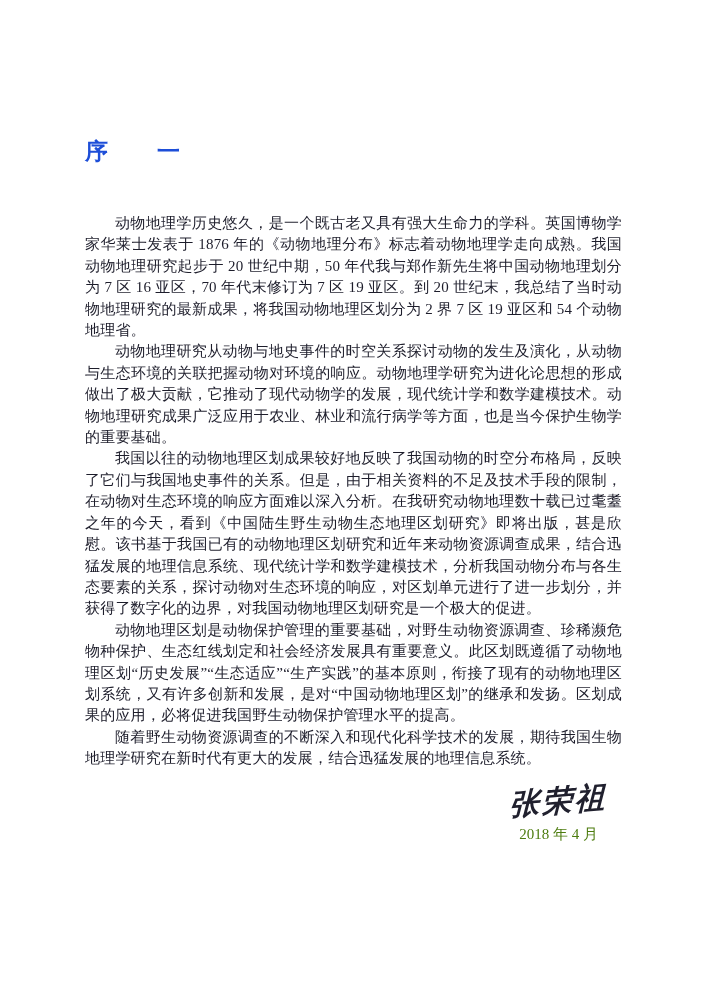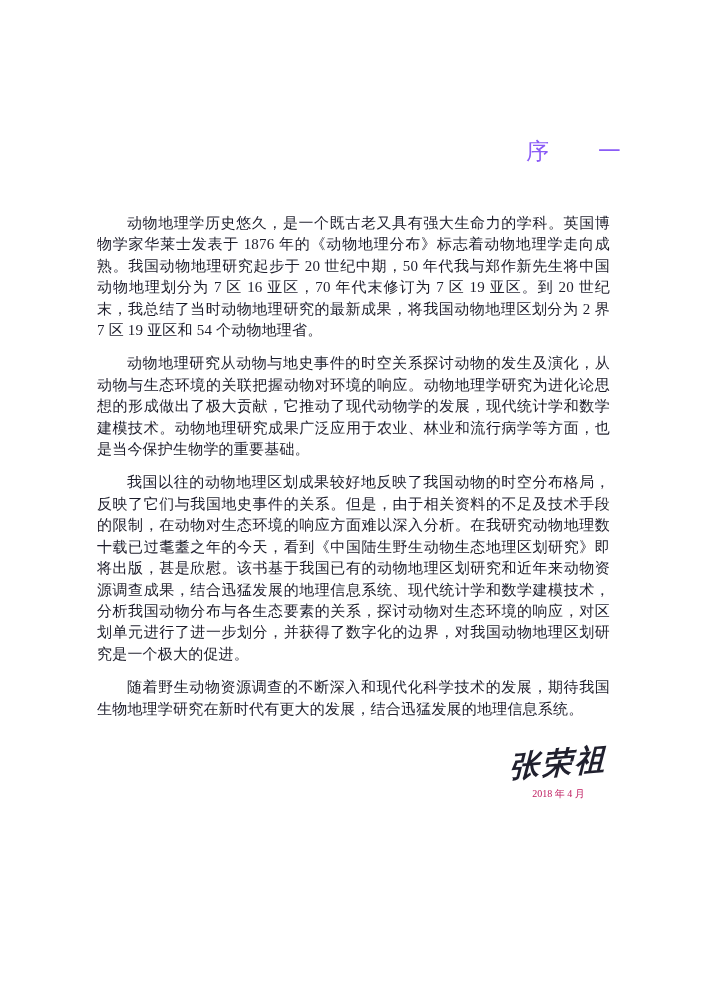--- a/index.html
+++ b/index.html
@@ -17,28 +17,28 @@
     color: #1d1d2b;
   }
   .content {
     position: absolute;
     top: 136px;
     left: 85px;
     width: 537px;
   }
   .title {
     margin: 0 0 46px 0;
-    text-align: right;
+    text-align: left;
     font-size: 23px;
-    font-weight: normal;
+    font-weight: bold;
     letter-spacing: 1px;
-    color: #8b5cf6;
+    color: #1d4ed8;
   }
   .body-text p {
-    margin: 12px;
+    margin: 0;
     font-size: 15px;
     line-height: 21.4px;
     text-align: justify;
     text-indent: 2em;
     letter-spacing: 0.2px;
   }
   .sign-block {
     float: right;
     margin-top: 14px;
     margin-right: 14px;
@@ -49,36 +49,37 @@
     font-size: 30px;
     font-weight: bold;
     font-style: italic;
     transform: rotate(-5deg) skewX(-6deg);
     letter-spacing: 3px;
     color: #20202e;
     line-height: 1.1;
   }
   .date {
     margin-top: 8px;
-    font-size: 10px;
-    color: #be185d;
+    font-size: 15px;
+    color: #4d7c0f;
     text-align: center;
   }
 </style>
 </head>
 <body>
 
 <div class="page">
   <div class="content">
     <h1 class="title">序　　一</h1>
 
     <div class="body-text">
       <p>动物地理学历史悠久，是一个既古老又具有强大生命力的学科。英国博物学家华莱士发表于 1876 年的《动物地理分布》标志着动物地理学走向成熟。我国动物地理研究起步于 20 世纪中期，50 年代我与郑作新先生将中国动物地理划分为 7 区 16 亚区，70 年代末修订为 7 区 19 亚区。到 20 世纪末，我总结了当时动物地理研究的最新成果，将我国动物地理区划分为 2 界 7 区 19 亚区和 54 个动物地理省。</p>
       <p>动物地理研究从动物与地史事件的时空关系探讨动物的发生及演化，从动物与生态环境的关联把握动物对环境的响应。动物地理学研究为进化论思想的形成做出了极大贡献，它推动了现代动物学的发展，现代统计学和数学建模技术。动物地理研究成果广泛应用于农业、林业和流行病学等方面，也是当今保护生物学的重要基础。</p>
       <p>我国以往的动物地理区划成果较好地反映了我国动物的时空分布格局，反映了它们与我国地史事件的关系。但是，由于相关资料的不足及技术手段的限制，在动物对生态环境的响应方面难以深入分析。在我研究动物地理数十载已过耄耋之年的今天，看到《中国陆生野生动物生态地理区划研究》即将出版，甚是欣慰。该书基于我国已有的动物地理区划研究和近年来动物资源调查成果，结合迅猛发展的地理信息系统、现代统计学和数学建模技术，分析我国动物分布与各生态要素的关系，探讨动物对生态环境的响应，对区划单元进行了进一步划分，并获得了数字化的边界，对我国动物地理区划研究是一个极大的促进。</p>
+      <p>动物地理区划是动物保护管理的重要基础，对野生动物资源调查、珍稀濒危物种保护、生态红线划定和社会经济发展具有重要意义。此区划既遵循了动物地理区划“历史发展”“生态适应”“生产实践”的基本原则，衔接了现有的动物地理区划系统，又有许多创新和发展，是对“中国动物地理区划”的继承和发扬。区划成果的应用，必将促进我国野生动物保护管理水平的提高。</p>
       <p>随着野生动物资源调查的不断深入和现代化科学技术的发展，期待我国生物地理学研究在新时代有更大的发展，结合迅猛发展的地理信息系统。</p>
     </div>
 
     <div class="sign-block">
       <div class="signature">张荣祖</div>
       <div class="date">2018 年 4 月</div>
     </div>
   </div>
 </div>
 

